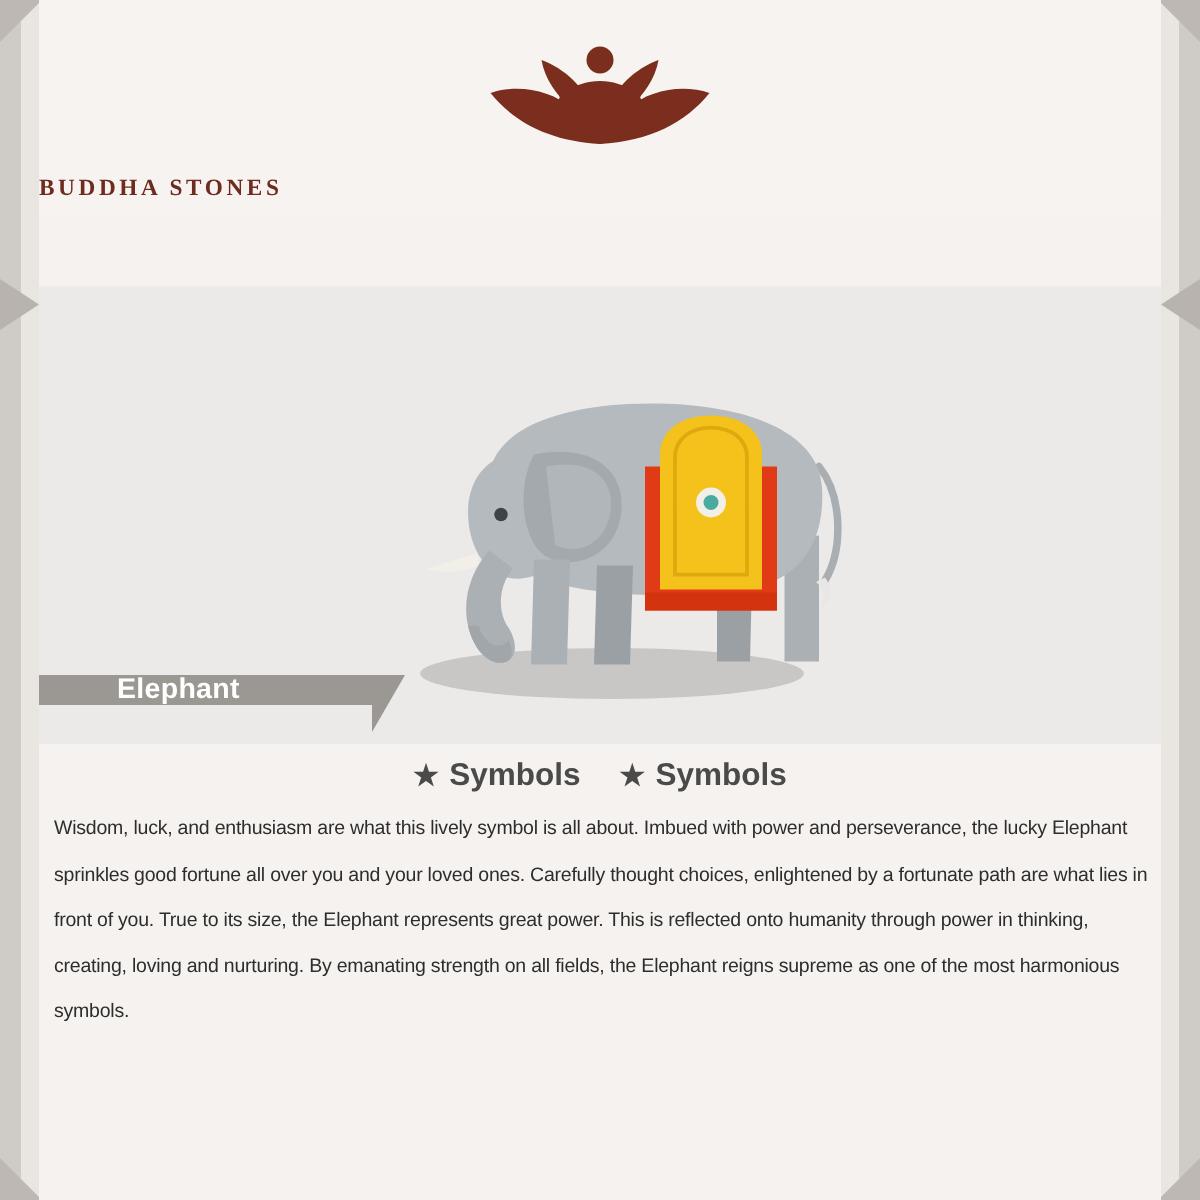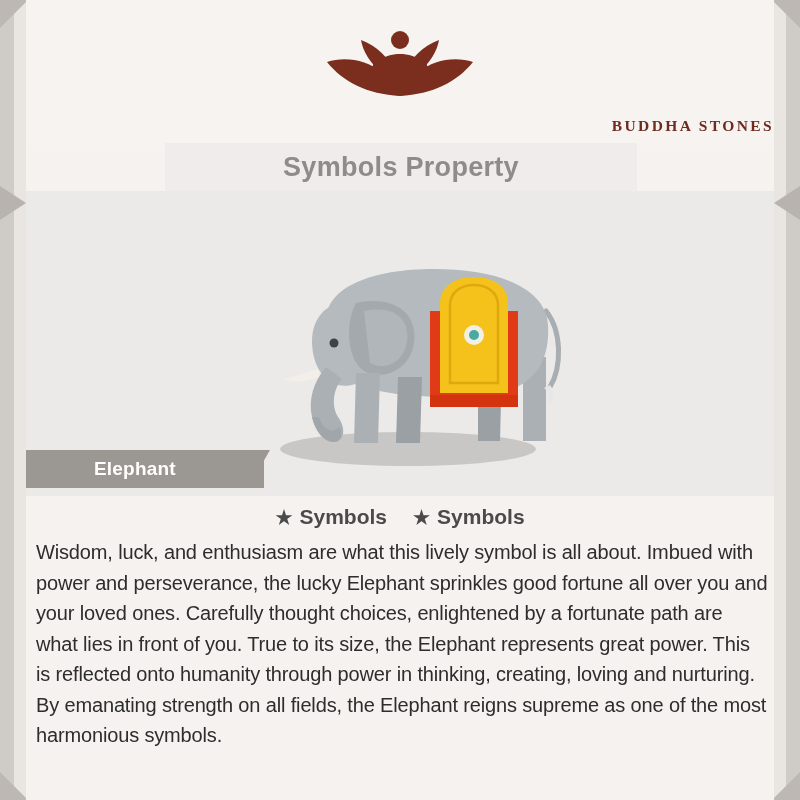--- a/index.html
+++ b/index.html
@@ -89,21 +89,21 @@
     position: absolute;
     top: 0; left: 26px;
     width: 748px;
     height: 145px;
     background: #f6f3f0;
   }
   .logo-wrap {
     position: absolute;
     left: 0; right: 0;
     top: 18px;
-    text-align: right;
+    text-align: left;
   }
   .logo-mark {
     display: block;
     margin: 0 auto;
   }
   .brand-name {
     margin-top: 4px;
     font-size: 15.5px;
     letter-spacing: 2.4px;
     font-weight: bold;
@@ -139,26 +139,25 @@
     height: 305px;
     background: #eceae8;
     overflow: hidden;
   }
 
   
   .label-ribbon {
     position: absolute;
     left: 26px;
     top: 450px;
-    height: 38px;
+    height: 20px;
     width: 222px;
     background: #9b9792;
     display: flex;
     align-items: center;
-    padding-left: 16px;
   }
   .label-ribbon .ribbon-text {
     color: #ffffff;
     font-size: 19px;
     font-weight: bold;
     padding-left: 52px;
     letter-spacing: 0.2px;
   }
   .ribbon-tail {
     position: absolute;
@@ -193,21 +192,21 @@
     font-size: 19px;
     line-height: 1;
   }
 
   
   .body-text {
     position: absolute;
     top: 537px;
     left: 36px;
     width: 732px;
-    font-size: 20px;
+    font-size: 13px;
     line-height: 30.5px;
     color: #2d2d2d;
     letter-spacing: -0.15px;
   }
 
   
   .bottom-fill {
     position: absolute;
     left: 26px;
     right: 26px;
@@ -249,23 +248,20 @@
 
           <path d="M95 36 C 78 36, 66 46, 62 58 C 70 58, 76 52, 82 48 C 86 45, 90 44, 95 44 C 100 44, 104 45, 108 48 C 114 52, 120 58, 128 58 C 124 46, 112 36, 95 36 Z"></path>
 
           <path d="M95 40 C 84 40, 74 52, 74 64 C 74 72, 84 76, 95 76 C 106 76, 116 72, 116 64 C 116 52, 106 40, 95 40 Z"></path>
         </g>
       </svg>
       <div class="brand-name">BUDDHA STONES</div>
     </div>
   </div>
 
-  <div class="title-band">
-    <div class="title">Symbols Property</div>
-  </div>
 
   <div class="image-area">
     <svg width="748" height="305" viewBox="0 0 748 305">
 
       <ellipse cx="382" cy="258" rx="128" ry="17" fill="#c9c7c5"></ellipse>
 
       <path d="M452 170 L452 250 L474 250 L476 170 Z" fill="#9aa0a4"></path>
       <path d="M497 168 L497 250 L520 250 L520 166 Z" fill="#aab0b4"></path>
 
       <path d="M520 120 C 536 140, 536 176, 524 196" stroke="#a8aeb2" stroke-width="5" fill="none" stroke-linecap="round"></path>

